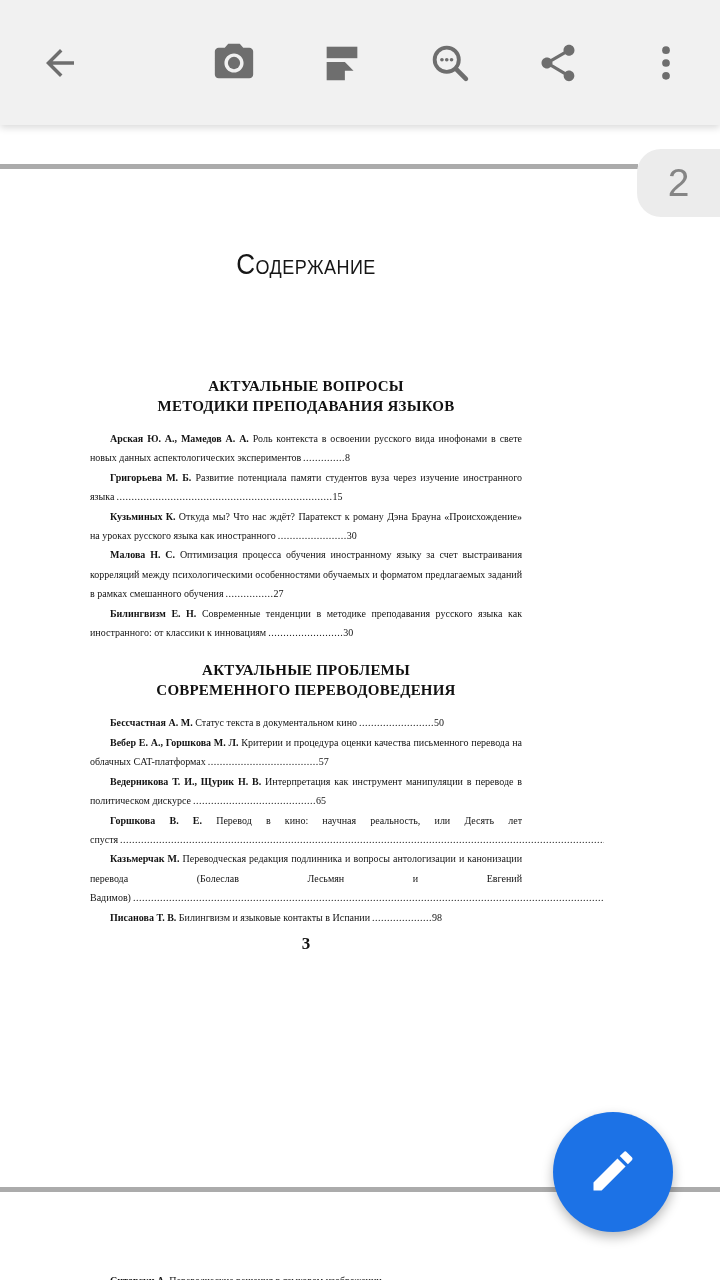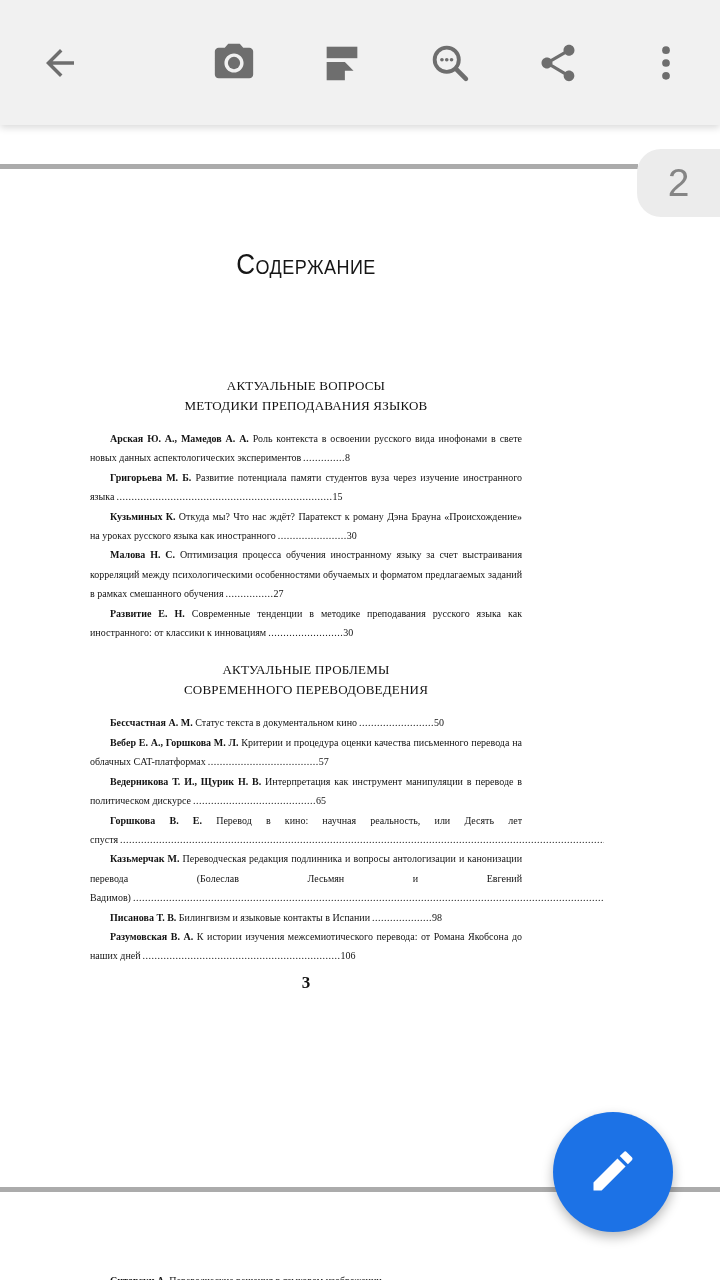--- a/index.html
+++ b/index.html
@@ -40,21 +40,21 @@
     background:#fff;box-sizing:border-box;
     padding:80px 82px 0 90px;overflow:hidden;z-index:1;
   }
   .doc-title{
     margin:0;font-family:"Liberation Sans",sans-serif;font-weight:400;
     font-variant:small-caps;font-size:29px;letter-spacing:.5px;
     text-align:center;transform:scaleX(.9);transform-origin:center;
     line-height:30px;color:#161616;
   }
   .sec-heading{
-    margin:0;font-size:13px;font-weight:normal;text-align:center;
+    margin:0;font-size:15px;font-weight:bold;text-align:center;
     line-height:20px;letter-spacing:.2px;color:#111;
   }
   .sec1 .sec-heading{margin-top:97px;}
   .sec2 .sec-heading{margin-top:18px;}
   .entries{margin-top:13px;}
   .entry{
     margin:0;font-size:10px;line-height:19.4px;text-align:justify;
     text-indent:20px;color:#131313;
   }
   .entry .authors{font-weight:bold;}
@@ -146,34 +146,33 @@
   <main class="page">
     <h1 class="doc-title">Содержание</h1>
 
     <section class="toc-section sec1">
       <h2 class="sec-heading"><span>АКТУАЛЬНЫЕ ВОПРОСЫ</span><br><span>МЕТОДИКИ ПРЕПОДАВАНИЯ ЯЗЫКОВ</span></h2>
       <div class="entries">
         <p class="entry"><b class="authors">Арская Ю. А., Мамедов А. А.</b> <span>Роль контекста в освоении русского вида инофонами в свете новых данных аспектологических экспериментов</span><span class="leader">..............</span><span class="pnum">8</span></p>
         <p class="entry"><b class="authors">Григорьева М. Б.</b> <span>Развитие потенциала памяти студентов вуза через изучение иностранного языка</span><span class="leader">........................................................................</span><span class="pnum">15</span></p>
         <p class="entry"><b class="authors">Кузьминых К.</b> <span>Откуда мы? Что нас ждёт? Паратекст к роману Дэна Брауна «Происхождение» на уроках русского языка как иностранного</span><span class="leader">.......................</span><span class="pnum">30</span></p>
         <p class="entry"><b class="authors">Малова Н. С.</b> <span>Оптимизация процесса обучения иностранному языку за счет выстраивания корреляций между психологическими особенностями обучаемых и форматом предлагаемых заданий в рамках смешанного обучения</span><span class="leader">................</span><span class="pnum">27</span></p>
-        <p class="entry"><b class="authors">Развитие Е. Н.</b> <span>Современные тенденции в методике преподавания русского языка как иностранного: от классики к инновациям</span><span class="leader">.........................</span><span class="pnum">30</span></p>
+        <p class="entry"><b class="authors">Билингвизм Е. Н.</b> <span>Современные тенденции в методике преподавания русского языка как иностранного: от классики к инновациям</span><span class="leader">.........................</span><span class="pnum">30</span></p>
       </div>
     </section>
 
     <section class="toc-section sec2">
       <h2 class="sec-heading"><span>АКТУАЛЬНЫЕ ПРОБЛЕМЫ</span><br><span>СОВРЕМЕННОГО ПЕРЕВОДОВЕДЕНИЯ</span></h2>
       <div class="entries">
         <p class="entry"><b class="authors">Бессчастная А. М.</b> <span>Статус текста в документальном кино</span><span class="leader">.........................</span><span class="pnum">50</span></p>
         <p class="entry"><b class="authors">Вебер Е. А., Горшкова М. Л.</b> <span>Критерии и процедура оценки качества письменного перевода на облачных CAT-платформах</span><span class="leader">.....................................</span><span class="pnum">57</span></p>
         <p class="entry"><b class="authors">Ведерникова Т. И., Щурик Н. В.</b> <span>Интерпретация как инструмент манипуляции в переводе в политическом дискурсе</span><span class="leader">.........................................</span><span class="pnum">65</span></p>
         <p class="entry"><b class="authors">Горшкова В. Е.</b> <span>Перевод в кино: научная реальность, или Десять лет спустя</span><span class="leader">............................................................................................................................................................................................................................................................................................................</span></p>
         <p class="entry"><b class="authors">Казьмерчак М.</b> <span>Переводческая редакция подлинника и вопросы антологизации и канонизации перевода (Болеслав Лесьмян и Евгений Вадимов)</span><span class="leader">............................................................................................................................................................................................................................................................................................................</span></p>
         <p class="entry"><b class="authors">Писанова Т. В.</b> <span>Билингвизм и языковые контакты в Испании</span><span class="leader">....................</span><span class="pnum">98</span></p>
-        <p class="entry"><b class="authors">Разумовская В. А.</b> <span>К истории изучения межсемиотического перевода: от Романа Якобсона до наших дней</span><span class="leader">..................................................................</span><span class="pnum">106</span></p>
       </div>
     </section>
 
     <div class="page-foot">3</div>
   </main>
 
   <div class="page-sep sep2"></div>
 
   <div class="next-page">
     <p class="entry"><b class="authors">Ситарски А.</b> <span>Переводческие решения в языковом изображении</span></p>

